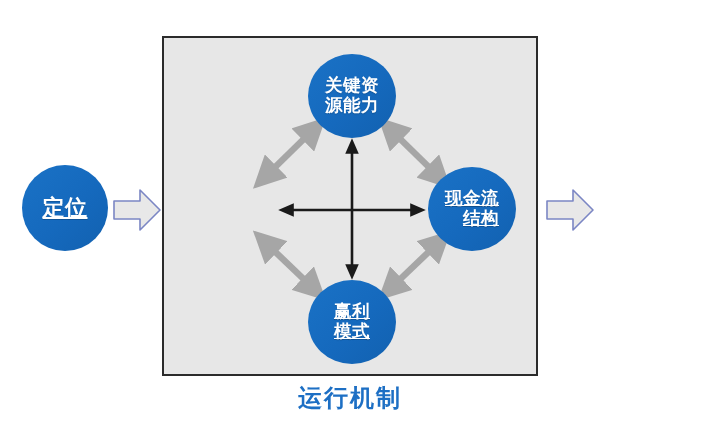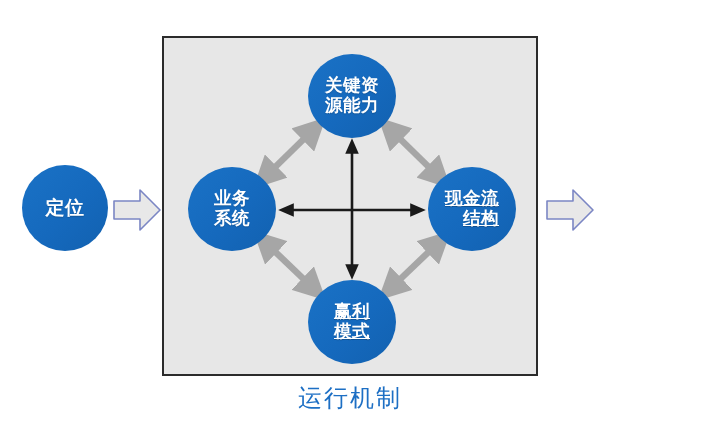--- a/index.html
+++ b/index.html
@@ -44,21 +44,21 @@
     letter-spacing: 0.5px;
     box-sizing: border-box;
   }
   .circle .lbl {
     display: block;
     white-space: pre-line;
     text-shadow: 0 1px 1px rgba(0,0,0,0.18);
   }
 
   
-  .circle.outer { width: 86px; height: 86px; font-size: 19px; }
+  .circle.outer { width: 86px; height: 86px; font-size: 22px; text-decoration: underline; }
   #circle-positioning { left: 22px;  top: 165px; }
   #circle-value       { left: 602px; top: 165px; }
 
   
   .circle.inner { font-size: 17.5px; }
   #circle-key-resource { left: 308px; top: 54px;  width: 88px; height: 84px; }
   #circle-business     { left: 188px; top: 167px; width: 88px; height: 84px; }
   #circle-cashflow     { left: 428px; top: 167px; width: 88px; height: 84px; text-decoration: underline; }
   #circle-profit       { left: 308px; top: 280px; width: 88px; height: 84px; text-decoration: underline; }
 
@@ -81,21 +81,21 @@
   }
 
   
   .caption {
     position: absolute;
     left: 162px;
     top: 382px;
     width: 376px;
     text-align: center;
     font-size: 24px;
-    font-weight: normal;
+    font-weight: bold;
     color: #1d6fc4;
     letter-spacing: 2px;
   }
 </style>
 </head>
 <body>
 
 <div id="canvas">
 
   <div class="circle outer" id="circle-positioning">
@@ -137,24 +137,20 @@
       <line x1="352" y1="146" x2="352" y2="272"></line>
       <line x1="286" y1="210" x2="418" y2="210"></line>
     </g>
   </svg>
 
   <div class="circle inner" id="circle-key-resource">
     <span class="lbl">关键资
 源能力</span>
   </div>
 
-  <div class="circle inner" id="circle-business">
-    <span class="lbl">业务
-系统</span>
-  </div>
 
   <div class="circle inner" id="circle-cashflow">
     <span class="lbl">现金流
 结构</span>
   </div>
 
   <div class="circle inner" id="circle-profit">
     <span class="lbl">赢利
 模式</span>
   </div>

